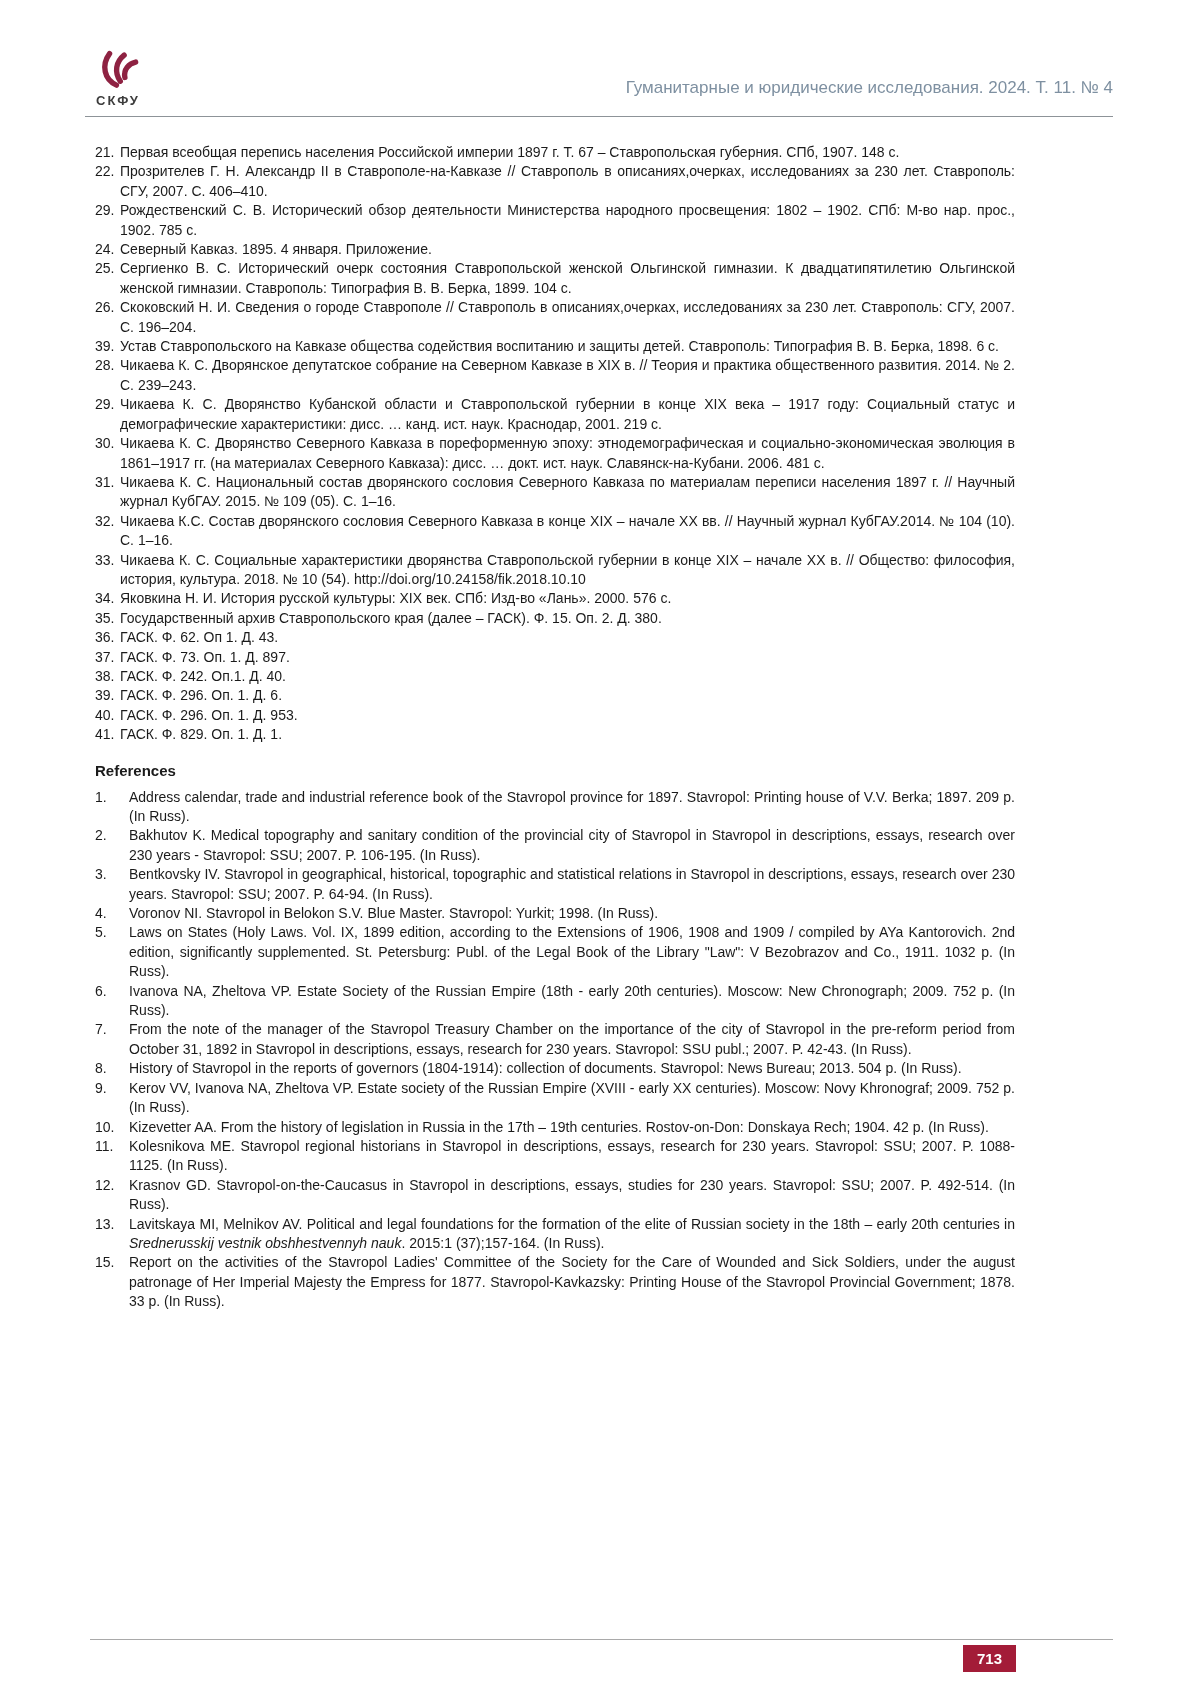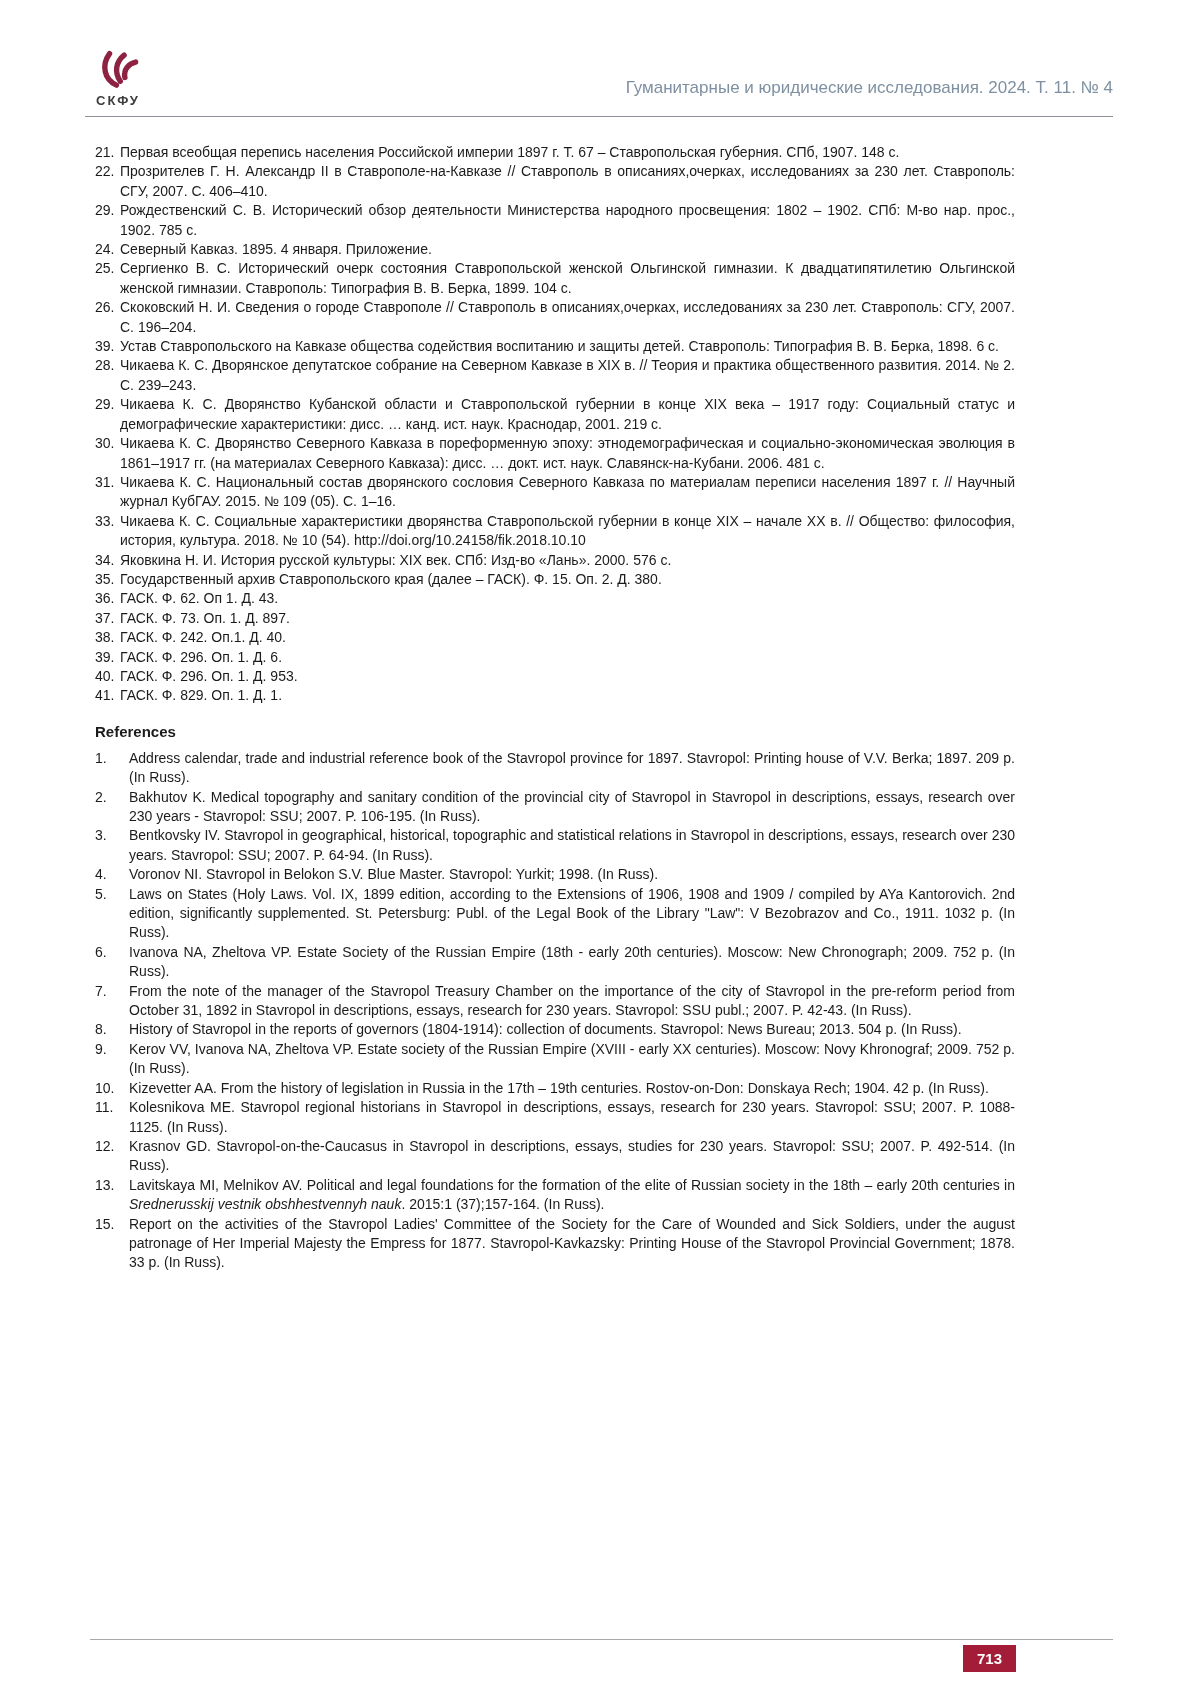--- a/index.html
+++ b/index.html
@@ -114,20 +114,21 @@
         <div class="ref-item"><span class="ref-num">22.</span><span class="ref-text">Прозрителев Г. Н. Александр II в Ставрополе-на-Кавказе // Ставрополь в описаниях,очерках, исследованиях за 230 лет. Ставрополь: СГУ, 2007. С. 406–410.</span></div>
         <div class="ref-item"><span class="ref-num">29.</span><span class="ref-text">Рождественский С. В. Исторический обзор деятельности Министерства народного просвещения: 1802 – 1902. СПб: М-во нар. прос., 1902. 785 с.</span></div>
         <div class="ref-item"><span class="ref-num">24.</span><span class="ref-text">Северный Кавказ. 1895. 4 января. Приложение.</span></div>
         <div class="ref-item"><span class="ref-num">25.</span><span class="ref-text">Сергиенко В. С. Исторический очерк состояния Ставропольской женской Ольгинской гимназии. К двадцатипятилетию Ольгинской женской гимназии. Ставрополь: Типография В. В. Берка, 1899. 104 с.</span></div>
         <div class="ref-item"><span class="ref-num">26.</span><span class="ref-text">Скоковский Н. И. Сведения о городе Ставрополе // Ставрополь в описаниях,очерках, исследованиях за 230 лет. Ставрополь: СГУ, 2007. С. 196–204.</span></div>
         <div class="ref-item"><span class="ref-num">39.</span><span class="ref-text">Устав Ставропольского на Кавказе общества содействия воспитанию и защиты детей. Ставрополь: Типография В. В. Берка, 1898. 6 с.</span></div>
         <div class="ref-item"><span class="ref-num">28.</span><span class="ref-text">Чикаева К. С. Дворянское депутатское собрание на Северном Кавказе в XIX в. // Теория и практика общественного развития. 2014. № 2. С. 239–243.</span></div>
         <div class="ref-item"><span class="ref-num">29.</span><span class="ref-text">Чикаева К. С. Дворянство Кубанской области и Ставропольской губернии в конце XIX века – 1917 году: Социальный статус и демографические характеристики: дисс. … канд. ист. наук. Краснодар, 2001. 219 с.</span></div>
         <div class="ref-item"><span class="ref-num">30.</span><span class="ref-text">Чикаева К. С. Дворянство Северного Кавказа в пореформенную эпоху: этнодемографическая и социально-экономическая эволюция в 1861–1917 гг. (на материалах Северного Кавказа): дисс. … докт. ист. наук. Славянск-на-Кубани. 2006. 481 с.</span></div>
         <div class="ref-item"><span class="ref-num">31.</span><span class="ref-text">Чикаева К. С. Национальный состав дворянского сословия Северного Кавказа по материалам переписи населения 1897 г. // Научный журнал КубГАУ. 2015. № 109 (05). С. 1–16.</span></div>
+        <div class="ref-item"><span class="ref-num">32.</span><span class="ref-text">Чикаева К.С. Состав дворянского сословия Северного Кавказа в конце XIX – начале XX вв. // Научный журнал КубГАУ.2014. № 104 (10). С. 1–16.</span></div>
         <div class="ref-item"><span class="ref-num">33.</span><span class="ref-text">Чикаева К. С. Социальные характеристики дворянства Ставропольской губернии в конце XIX – начале XX в. // Общество: философия, история, культура. 2018. № 10 (54). http://doi.org/10.24158/fik.2018.10.10</span></div>
         <div class="ref-item"><span class="ref-num">34.</span><span class="ref-text">Яковкина Н. И. История русской культуры: XIX век. СПб: Изд-во «Лань». 2000. 576 с.</span></div>
         <div class="ref-item"><span class="ref-num">35.</span><span class="ref-text">Государственный архив Ставропольского края (далее – ГАСК). Ф. 15. Оп. 2. Д. 380.</span></div>
         <div class="ref-item"><span class="ref-num">36.</span><span class="ref-text">ГАСК. Ф. 62. Оп 1. Д. 43.</span></div>
         <div class="ref-item"><span class="ref-num">37.</span><span class="ref-text">ГАСК. Ф. 73. Оп. 1. Д. 897.</span></div>
         <div class="ref-item"><span class="ref-num">38.</span><span class="ref-text">ГАСК. Ф. 242. Оп.1. Д. 40.</span></div>
         <div class="ref-item"><span class="ref-num">39.</span><span class="ref-text">ГАСК. Ф. 296. Оп. 1. Д. 6.</span></div>
         <div class="ref-item"><span class="ref-num">40.</span><span class="ref-text">ГАСК. Ф. 296. Оп. 1. Д. 953.</span></div>
         <div class="ref-item"><span class="ref-num">41.</span><span class="ref-text">ГАСК. Ф. 829. Оп. 1. Д. 1.</span></div>
       </div>

